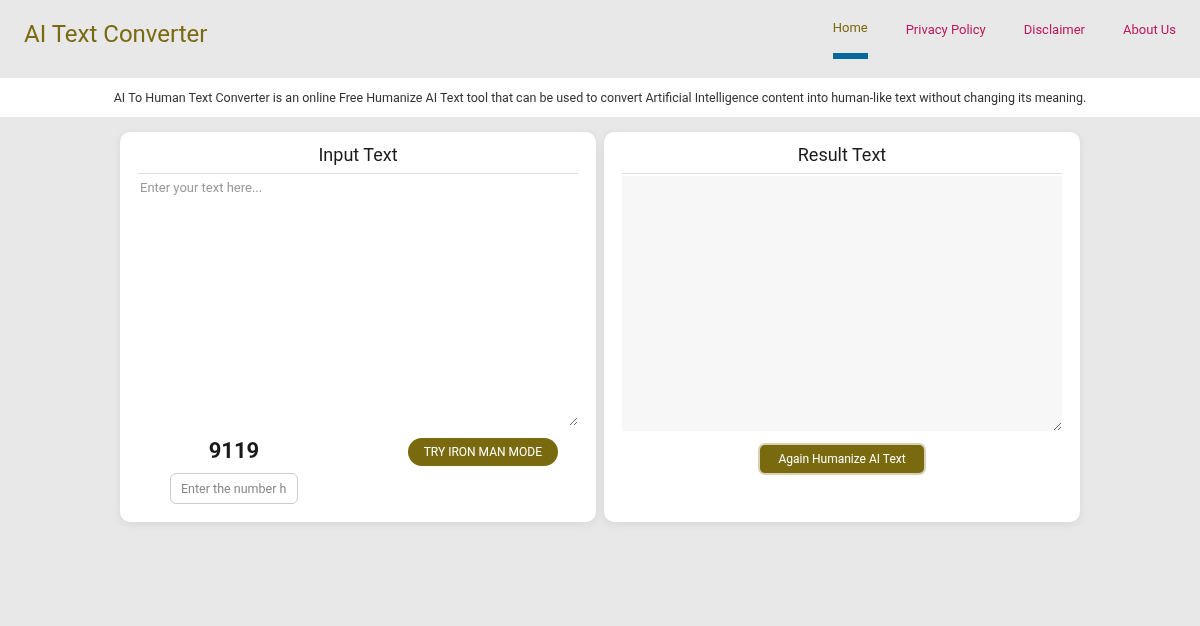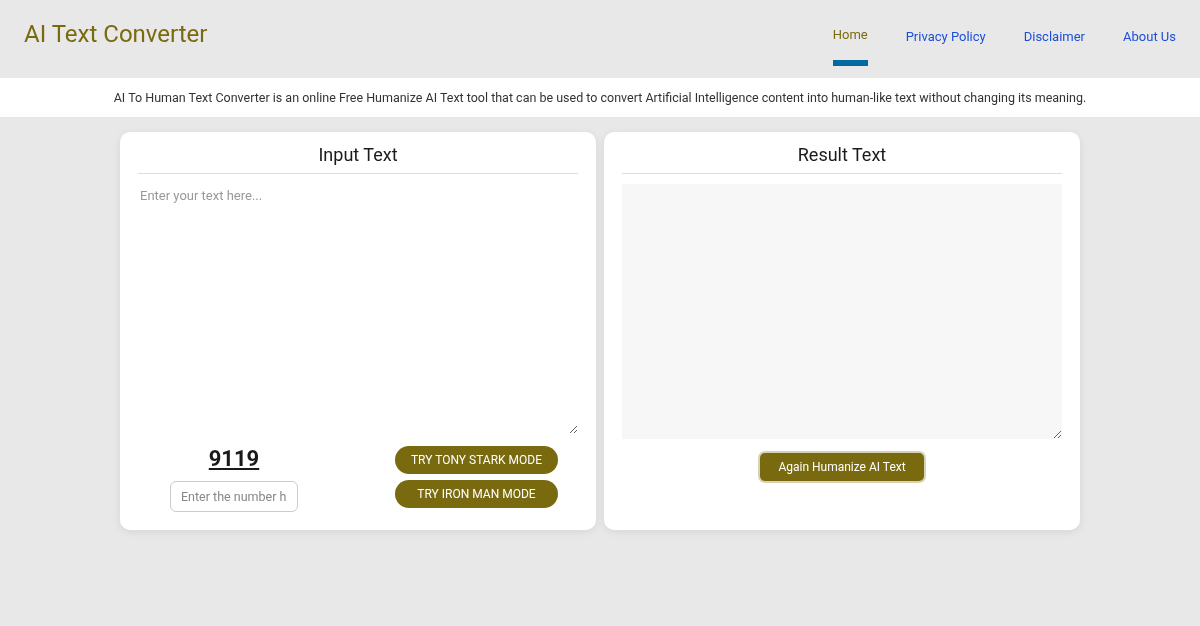--- a/index.html
+++ b/index.html
@@ -11,36 +11,36 @@
       font-family: -apple-system, BlinkMacSystemFont, "Segoe UI", Roboto, Arial, sans-serif;
       background: #e8e8e8;
       width: 1200px;
       height: 626px;
       overflow: hidden;
     }
     .header {
       background: #e8e8e8;
       padding: 20px 24px 30px;
       display: flex;
-      align-items: flex-end;
+      align-items: flex-start;
       justify-content: space-between;
     }
     .logo {
       font-size: 24px;
       color: #7a6a0f;
       font-weight: 400;
     }
     .nav {
       display: flex;
       gap: 38px;
       align-items: center;
     }
     .nav-item {
       font-size: 13px;
-      color: #1d4ed8;
+      color: #be185d;
       cursor: pointer;
       padding-bottom: 18px;
       border-bottom: 2px solid transparent;
       margin-bottom: -18px;
     }
     .nav-item.active {
       color: #7a6a0f;
       border-bottom: 6px solid #0369a1;
     }
     .description-bar {
@@ -65,21 +65,21 @@
       display: flex;
       flex-direction: column;
     }
     .panel-title {
       text-align: center;
       font-size: 18px;
       color: #1a1a1a;
       font-weight: 400;
       padding-bottom: 8px;
       border-bottom: 1px solid #ddd;
-      margin-bottom: 10px;
+      margin-bottom: 2px;
     }
     .input-textarea {
       width: 100%;
       height: 250px;
       border: none;
       resize: both;
       font-size: 13px;
       font-family: inherit;
       color: #ef4444;
       padding: 4px 2px;
@@ -108,21 +108,20 @@
       display: flex;
       flex-direction: column;
       align-items: center;
       gap: 10px;
       margin-left: 32px;
     }
     .captcha-number {
       font-size: 22px;
       font-weight: 700;
       color: #1a1a1a;
-      text-decoration: underline;
     }
     .captcha-input {
       width: 128px;
       padding: 7px 10px;
       border: 1px solid #ccc;
       border-radius: 6px;
       font-size: 12.5px;
       font-family: inherit;
       outline: none;
     }
@@ -183,21 +182,20 @@
 
   <div class="panel">
     <div class="panel-title">Input Text</div>
     <textarea class="input-textarea" placeholder="Enter your text here..." style=""></textarea>
     <div class="controls-row">
       <div class="captcha-group">
         <div class="captcha-number">9119</div>
         <input class="captcha-input" type="text" placeholder="Enter the number here" style="">
       </div>
       <div class="button-group">
-        <button class="action-btn">TRY TONY STARK MODE</button>
         <button class="action-btn">TRY IRON MAN MODE</button>
       </div>
     </div>
   </div>
 
   <div class="panel">
     <div class="panel-title">Result Text</div>
     <textarea class="output-textarea" style=""></textarea>
     <div class="result-controls">
       <button class="result-btn">Again Humanize AI Text</button>

